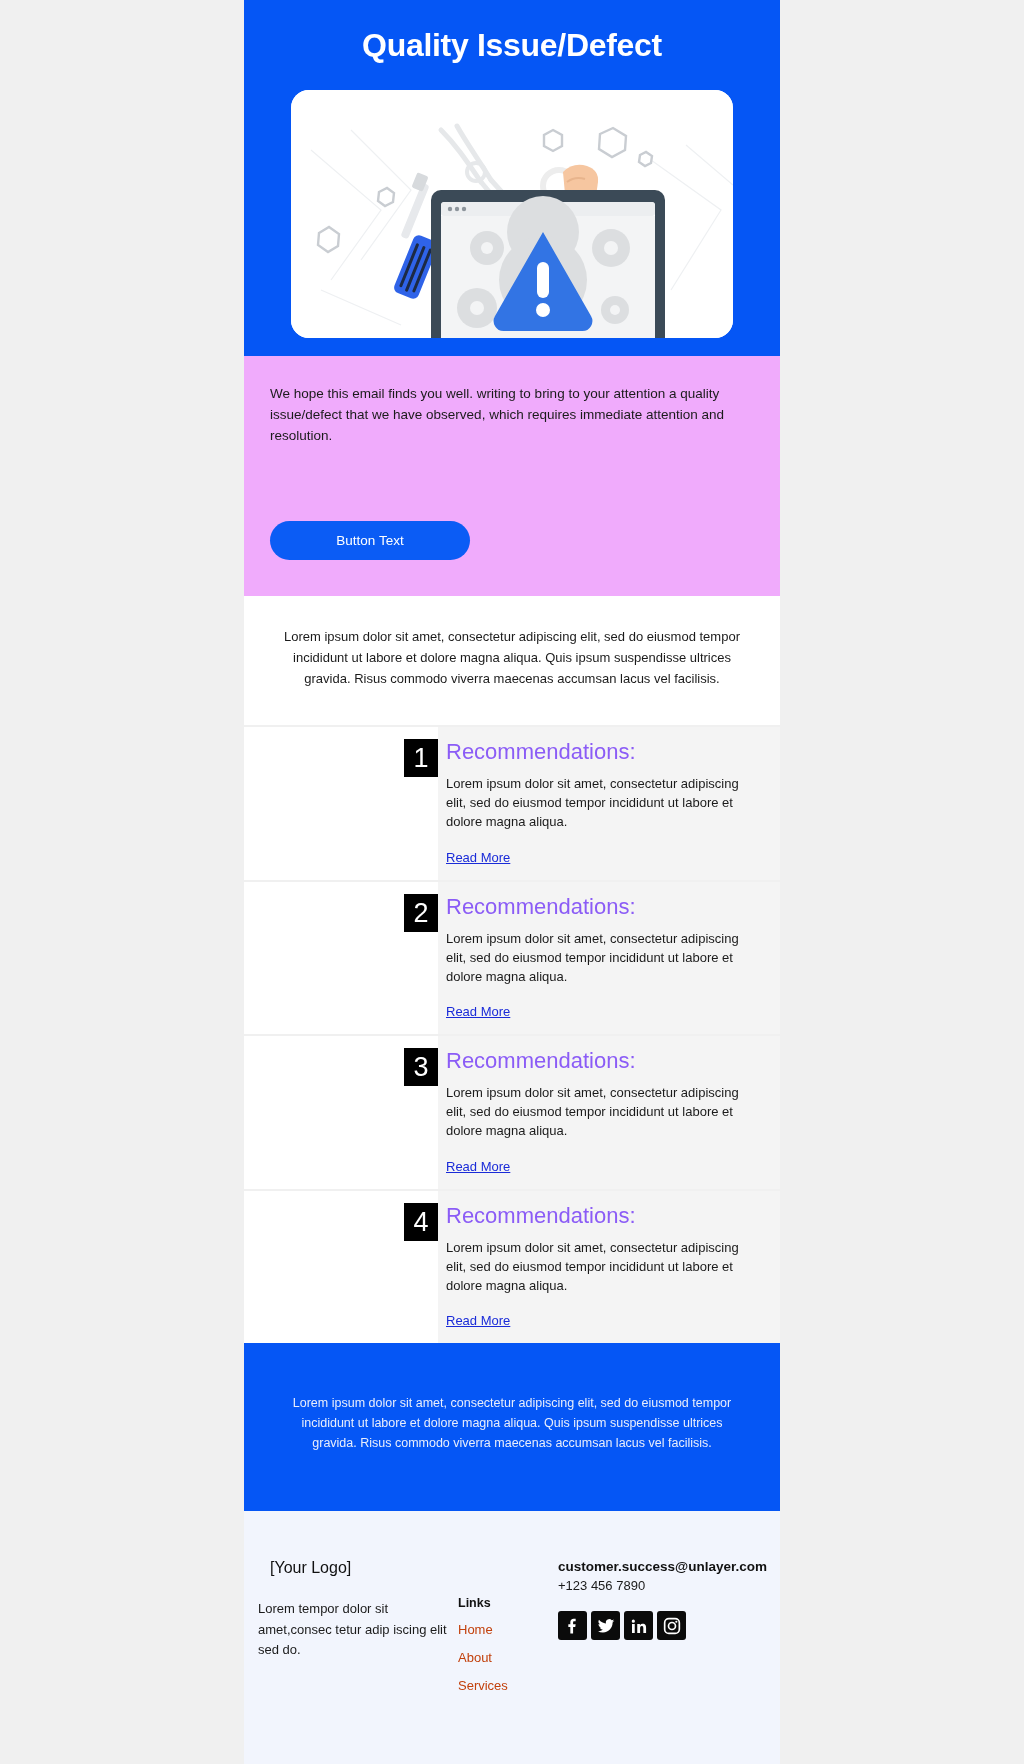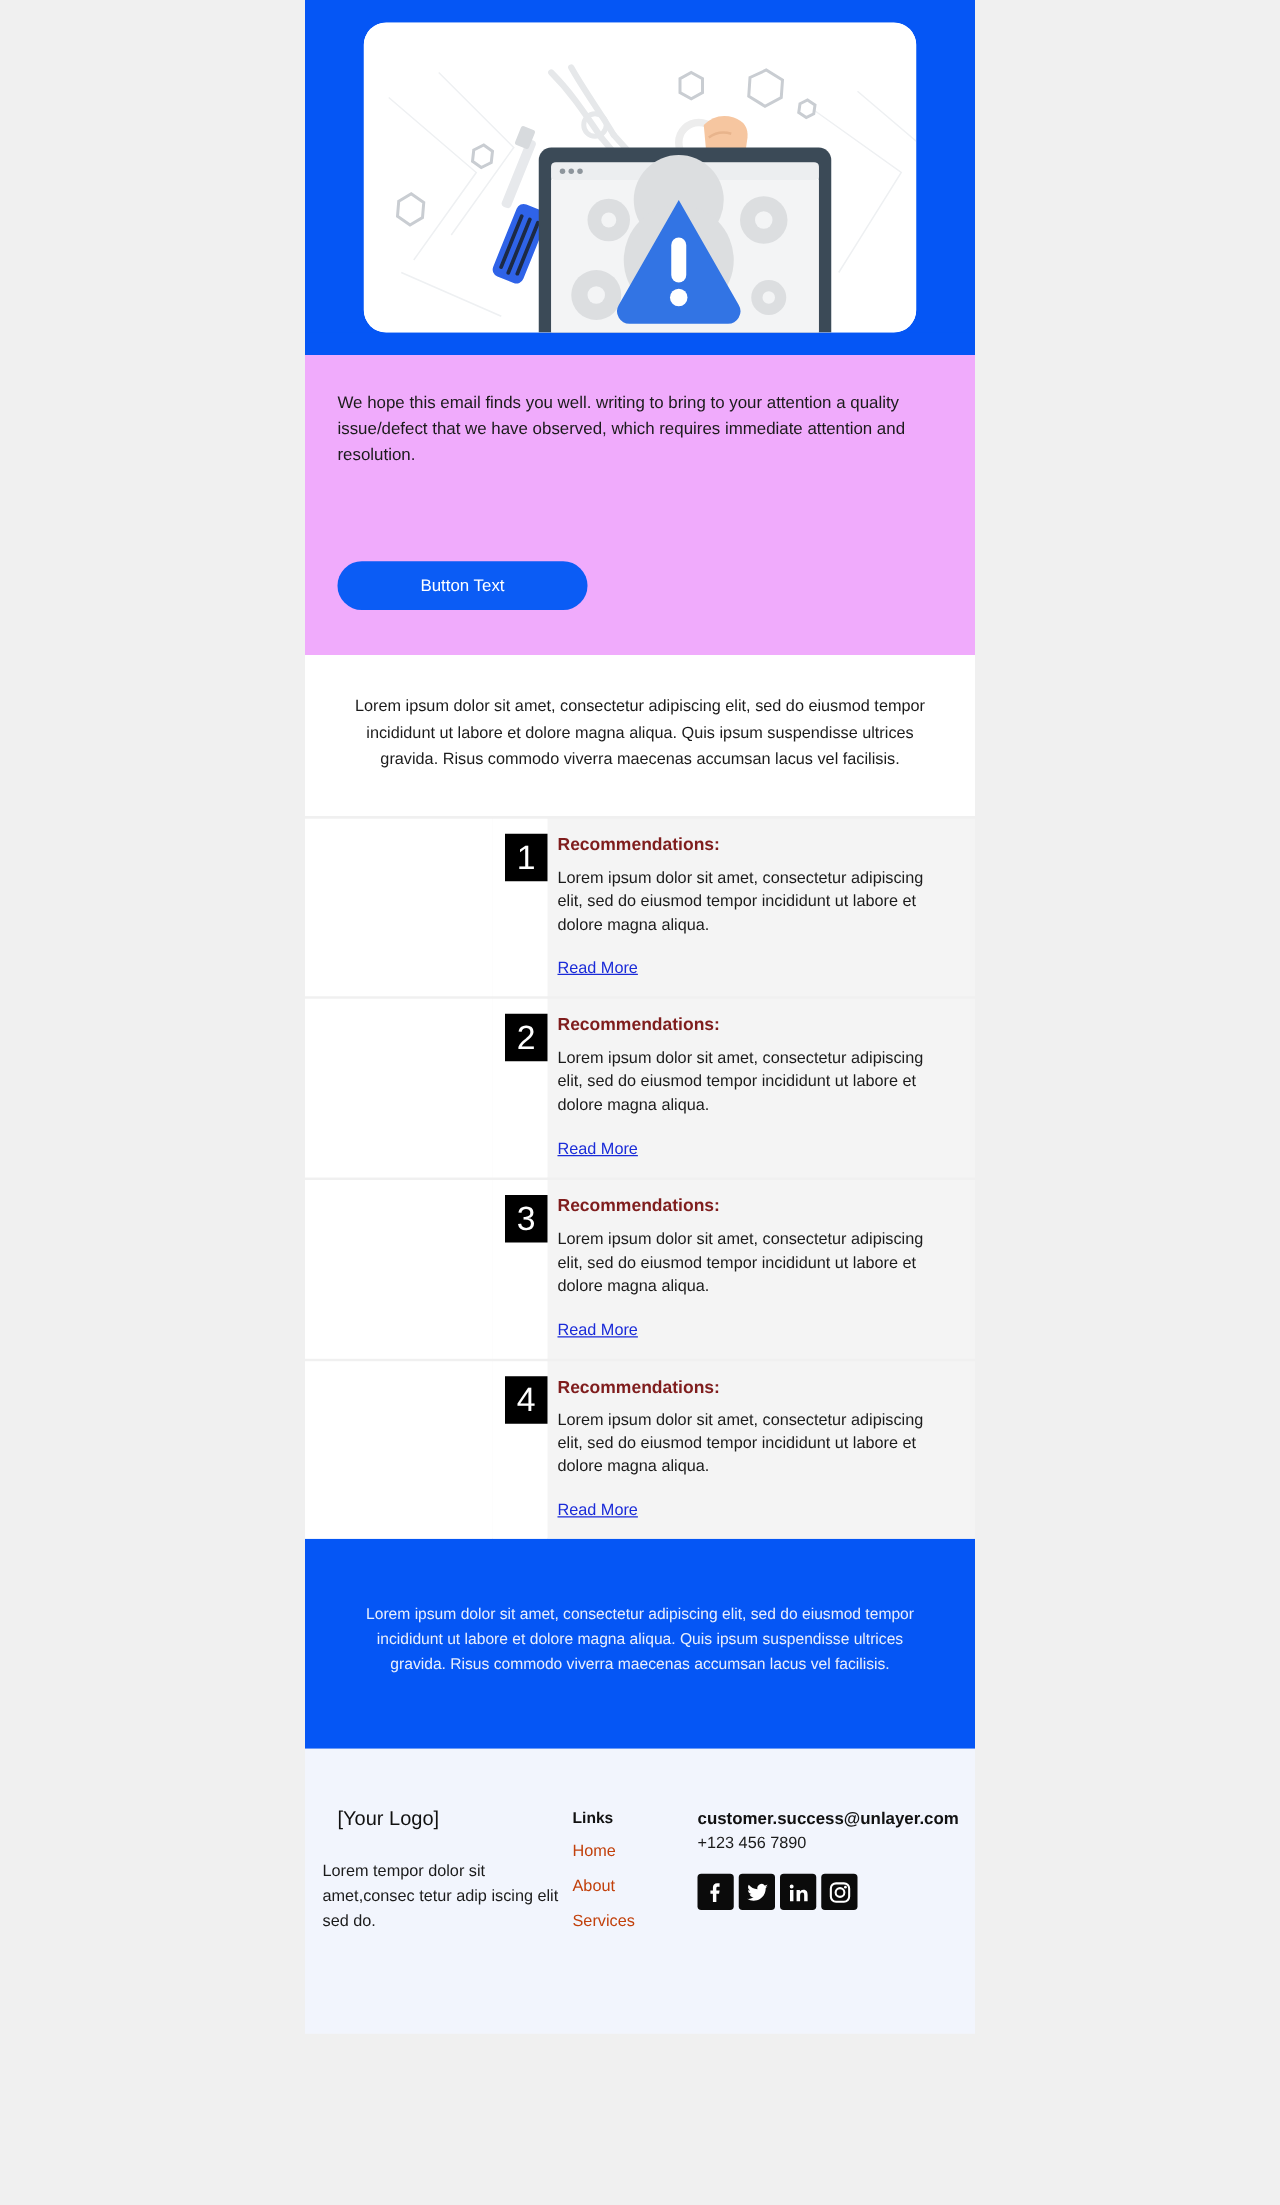--- a/index.html
+++ b/index.html
@@ -131,23 +131,23 @@
     line-height: 38px;
     text-align: center;
     font-family: "Liberation Sans", sans-serif;
   }
   .card-body {
     flex: 1 1 auto;
     background: #f4f4f4;
     padding: 12px 22px 14px 8px;
   }
   .card-body h3 {
-    color: #7f1d1d;
-    font-size: 14px;
-    font-weight: bold;
+    color: #8b5cf6;
+    font-size: 22px;
+    font-weight: normal;
     padding-bottom: 10px;
   }
   .card-body p {
     font-size: 13px;
     line-height: 1.45;
     color: #1b1b1b;
     padding-bottom: 16px;
   }
   .read-more {
     font-size: 13px;
@@ -170,21 +170,21 @@
   
   .footer {
     background: #f2f5fd;
     padding: 48px 0 70px 0;
   }
   .footer-inner {
     display: flex;
     padding: 0 14px 0 14px;
   }
   .f-col-1 { width: 200px; flex: 0 0 200px; padding-left: 0; }
-  .f-col-2 { width: 100px; flex: 0 0 100px; }
+  .f-col-2 { width: 100px; flex: 0 0 100px; margin-top: 37px; }
   .f-col-3 { flex: 1 1 auto; }
 
   .logo {
     font-size: 16px;
     color: #111111;
     font-family: "Liberation Sans", sans-serif;
     padding-bottom: 22px;
     margin-left: 12px;
   }
   .f-desc {
@@ -225,20 +225,21 @@
   }
   .soc svg { display: block; }
 </style>
 </head>
 <body>
 
 <div class="page">
   <div class="email">
 
     <section class="hero">
+      <div class="hero-title">Quality Issue/Defect</div>
       <div class="hero-illus-wrap">
         <div class="hero-illus">
           <svg class="il-svg" viewBox="0 0 442 248" xmlns="http://www.w3.org/2000/svg" aria-hidden="true">
             <rect x="0" y="0" width="442" height="248" fill="#ffffff"></rect>
 
             <g stroke="#eef0f2" stroke-width="1.2" fill="none">
               <path d="M20 60 L90 120 L40 190"></path>
               <path d="M60 40 L120 100 L70 170"></path>
               <path d="M360 70 L430 120 L380 200"></path>
               <path d="M395 55 L442 95"></path>

